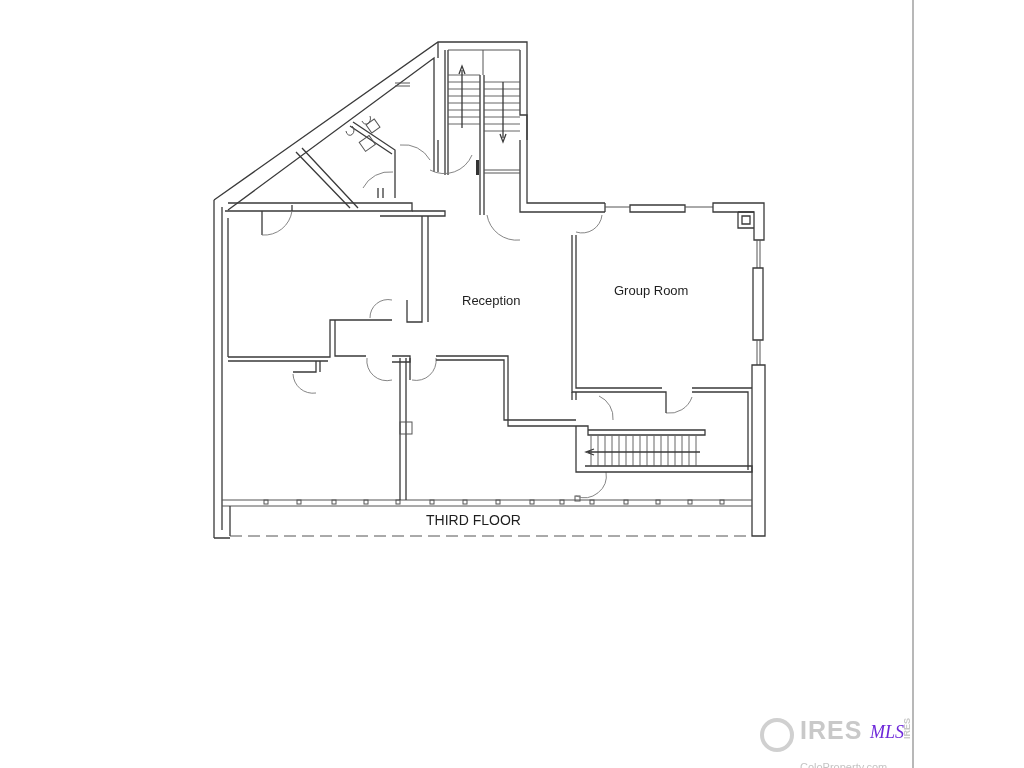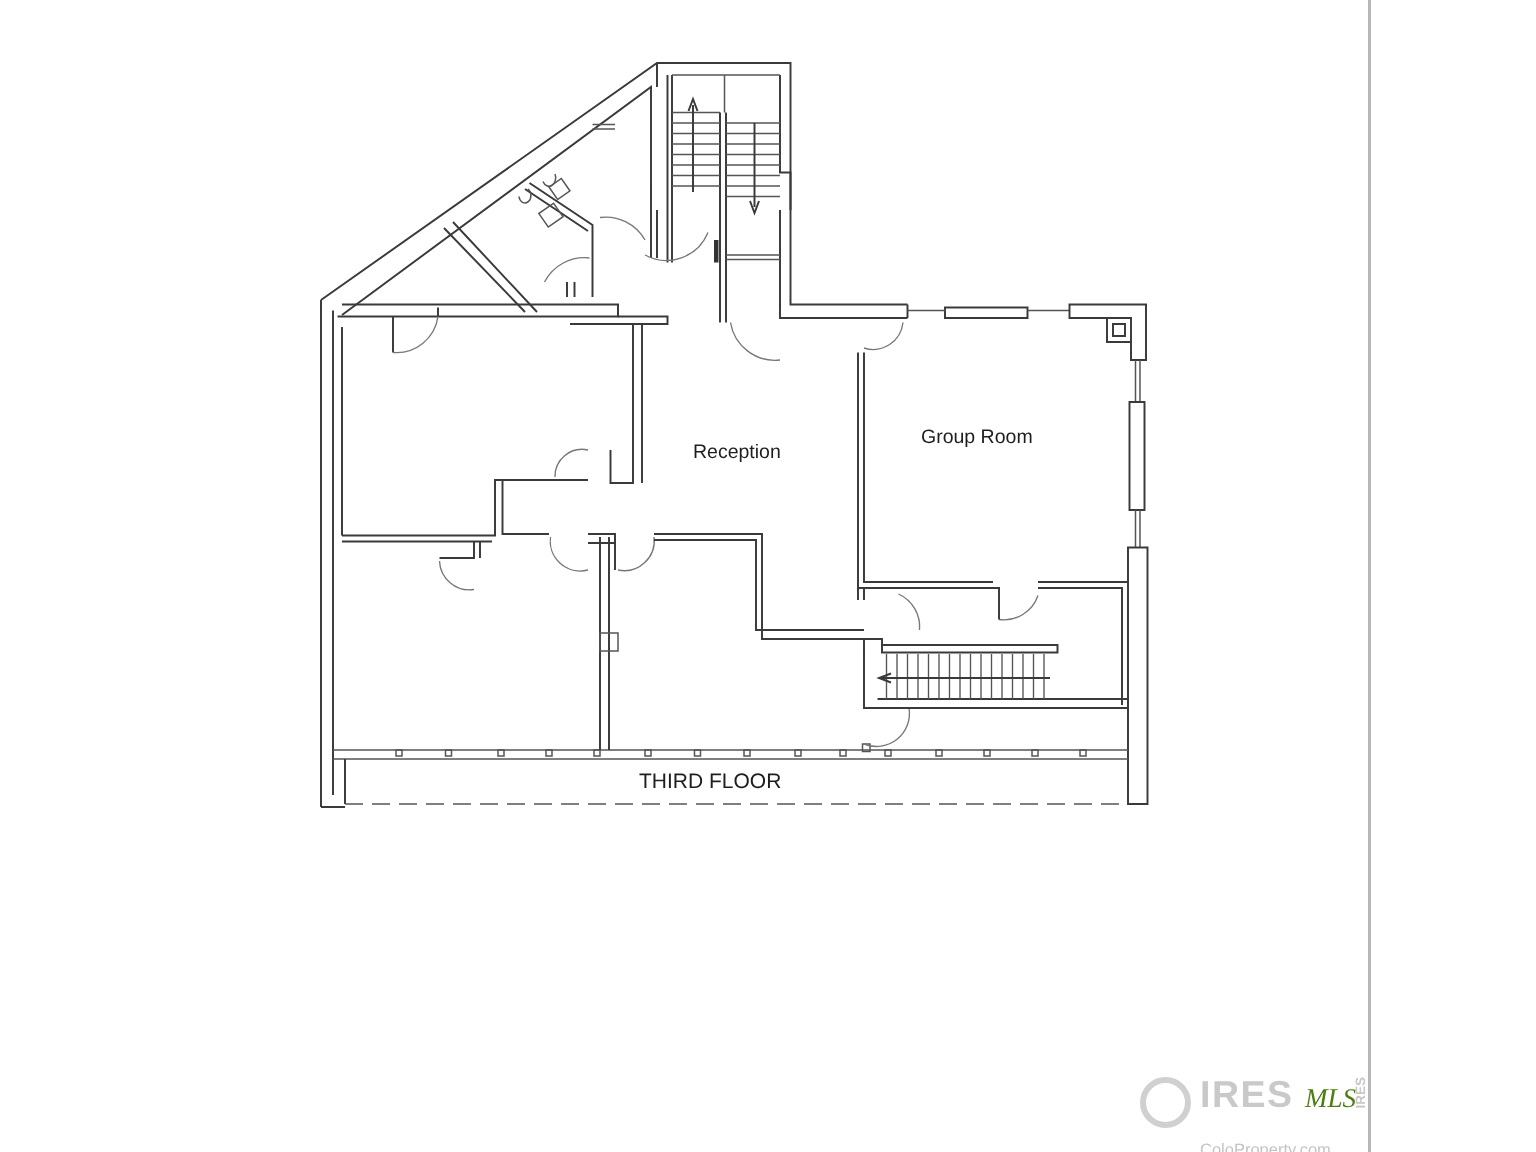--- a/index.html
+++ b/index.html
@@ -6,21 +6,21 @@
   body { width:1024px; height:768px; position:relative; overflow:hidden; font-family:"Liberation Sans", sans-serif; }
   #plan { position:absolute; left:0; top:0; width:1024px; height:768px; }
   .wall { fill:none; stroke:#3a3a3a; stroke-width:1.3; }
   .thin { fill:none; stroke:#555; stroke-width:1; }
   .door { fill:none; stroke:#777; stroke-width:0.9; }
   .stair { fill:none; stroke:#555; stroke-width:0.9; }
   .label { font-family:"Liberation Sans", sans-serif; fill:#1e1e1e; }
   .divider { position:absolute; left:912px; top:0; width:2px; height:768px; background:#b8b8b8; }
   .logo { position:absolute; left:758px; top:716px; width:160px; height:46px;text-decoration:underline; }
   .logo-ires { position:absolute; left:42px; top:0px; font-size:25px; font-weight:bold; color:#c9c9c9; letter-spacing:1px; }
-  .logo-mls { position:absolute; left:112px; top:6px; font-size:18px; font-style:italic; color:#4d7c0f; font-family:"Liberation Serif", serif; }
+  .logo-mls { position:absolute; left:112px; top:6px; font-size:18px; font-style:italic; color:#6d28d9; font-family:"Liberation Serif", serif; }
   .logo-site { position:absolute; left:42px; top:45px; font-size:11px; color:#c4c4c4; }
   .logo-circle { position:absolute; left:2px; top:2px; width:34px; height:34px; border-radius:50%; border:4px solid #d0d0d0; box-sizing:border-box; }
   .logo-vert { position:absolute; left:144px; top:2px; font-size:9px; color:#c8c8c8; writing-mode:vertical-rl; transform:rotate(180deg); font-weight:bold; }
 </style>
 </head>
 <body>
 
 <svg id="plan" viewBox="0 0 1024 768" xmlns="http://www.w3.org/2000/svg">
 
   <g>

